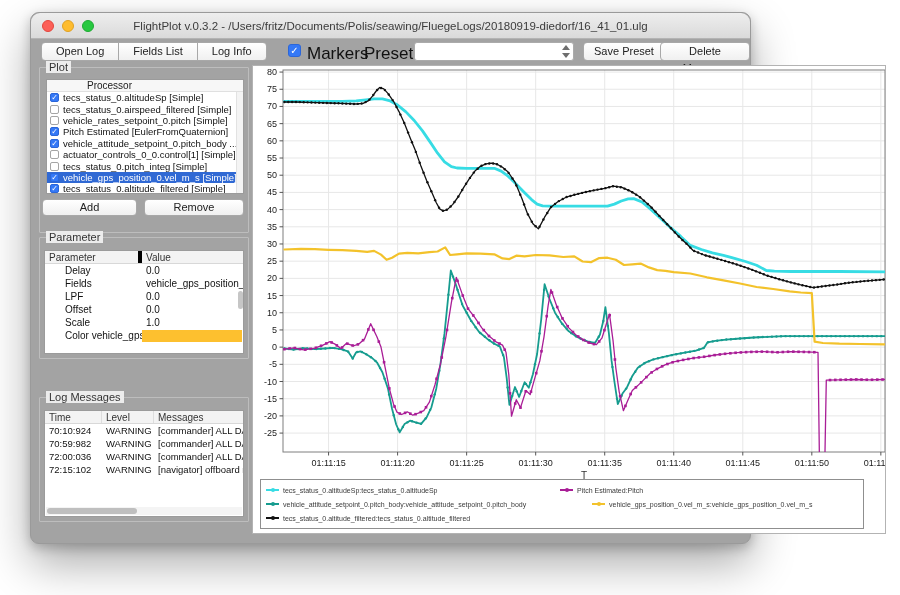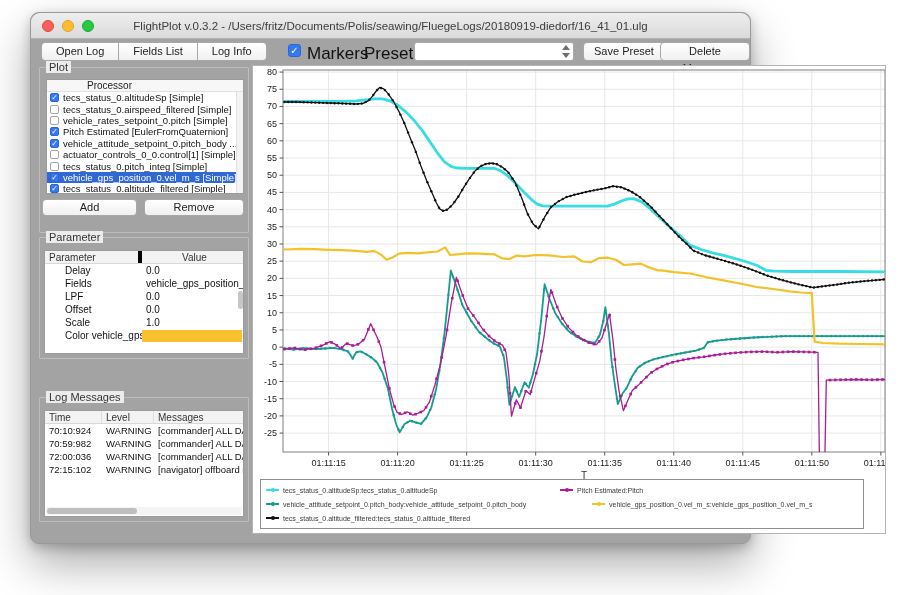--- a/index.html
+++ b/index.html
@@ -67,21 +67,21 @@
   .cb.on { background:#3478f6; border-color:#2b66d9; }
   .list-btn { position:absolute; top:131px; height:17px; line-height:15px; font-size:11px; color:#222; text-align:center;
     background:linear-gradient(#ffffff,#f0f0f0); border:1px solid #a8a8a8; border-radius:4px; }
   #btn-add { left:2px; width:95px; }
   #btn-remove { left:104px; width:100px; }
 
   
   #param-table { position:absolute; left:4px; top:12px; width:200px; height:104px; background:#fff; border:1px solid #9b9b9b; overflow:hidden; }
   .thead { display:flex; height:13px; background:#f3f3f3; border-bottom:1px solid #d8d8d8; font-size:10px; color:#333; line-height:13px; }
   #param-table .thead span:first-child { width:97px; padding-left:4px; border-right:4px solid #000000; }
-  #param-table .thead span:last-child { flex:1; padding-left:4px;text-align:center; }
+  #param-table .thead span:last-child { flex:1; padding-left:4px; }
   .param-row { display:flex; height:13px; font-size:10px; color:#111; line-height:13px; white-space:nowrap; }
   .param-row .pname { width:97px; padding-left:20px; overflow:hidden; }
   .param-row .pval { flex:1; padding-left:4px; overflow:hidden; }
   .param-row .pval.swatch { padding:0; margin:1px 1px 0 0; }
   #param-scrollthumb { position:absolute; right:0px; top:40px; width:5px; height:18px; background:#c6c6c6; border-radius:3px; }
 
   
   #log-table { position:absolute; left:4px; top:12px; width:200px; height:107px; background:#fff; border:1px solid #9b9b9b; overflow:hidden; }
   #log-table .thead span:nth-child(1){ width:57px; padding-left:4px; border-right:1px solid #ddd; }
   #log-table .thead span:nth-child(2){ width:52px; padding-left:4px; border-right:1px solid #ddd; }

